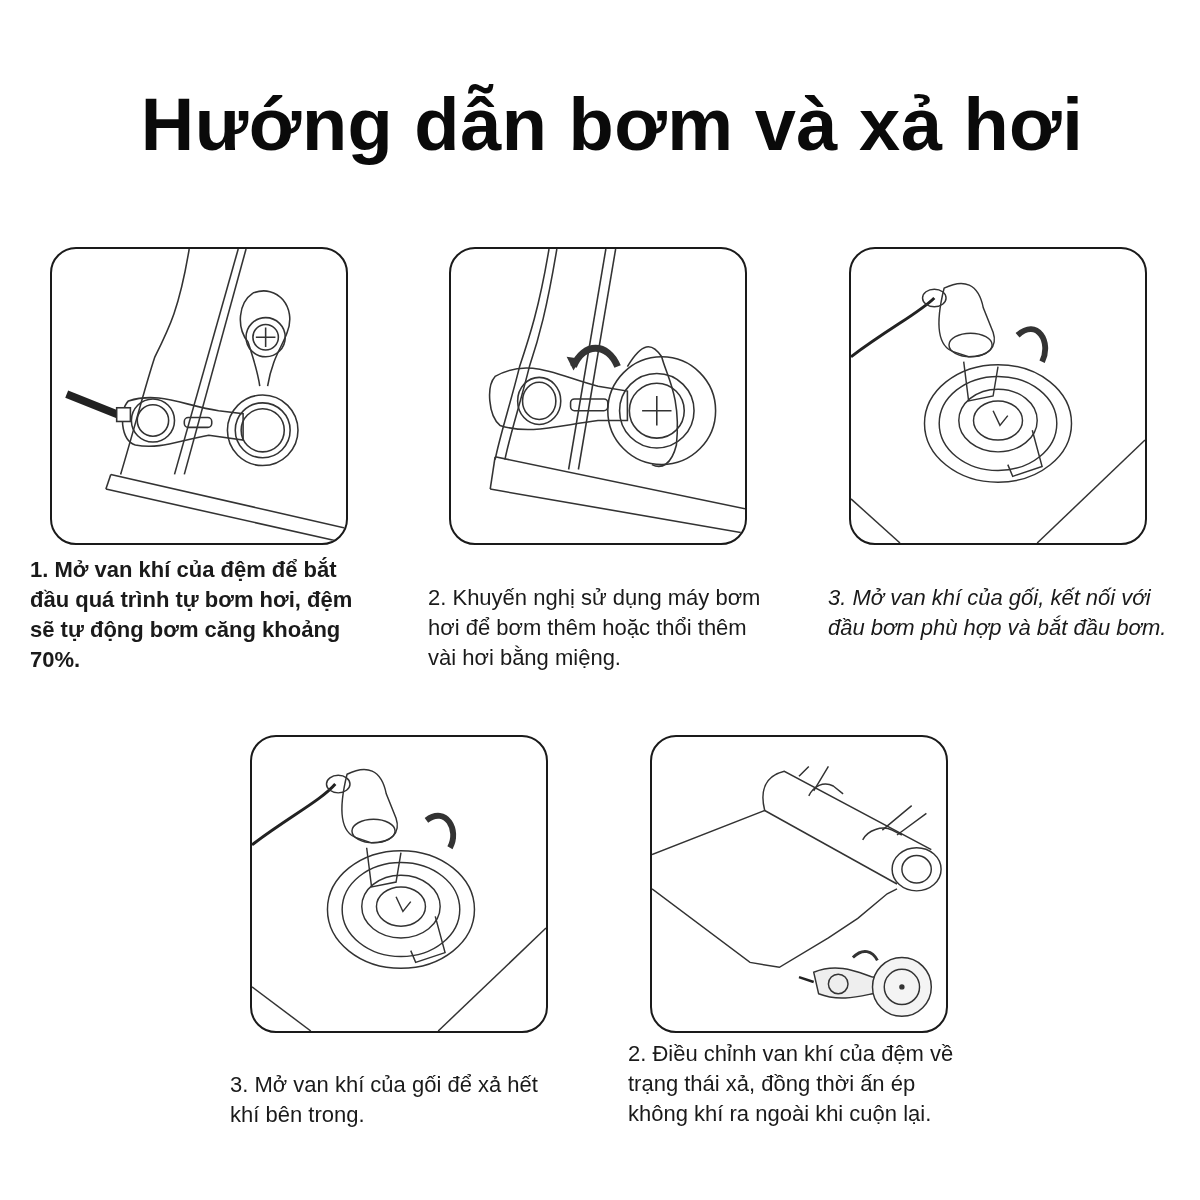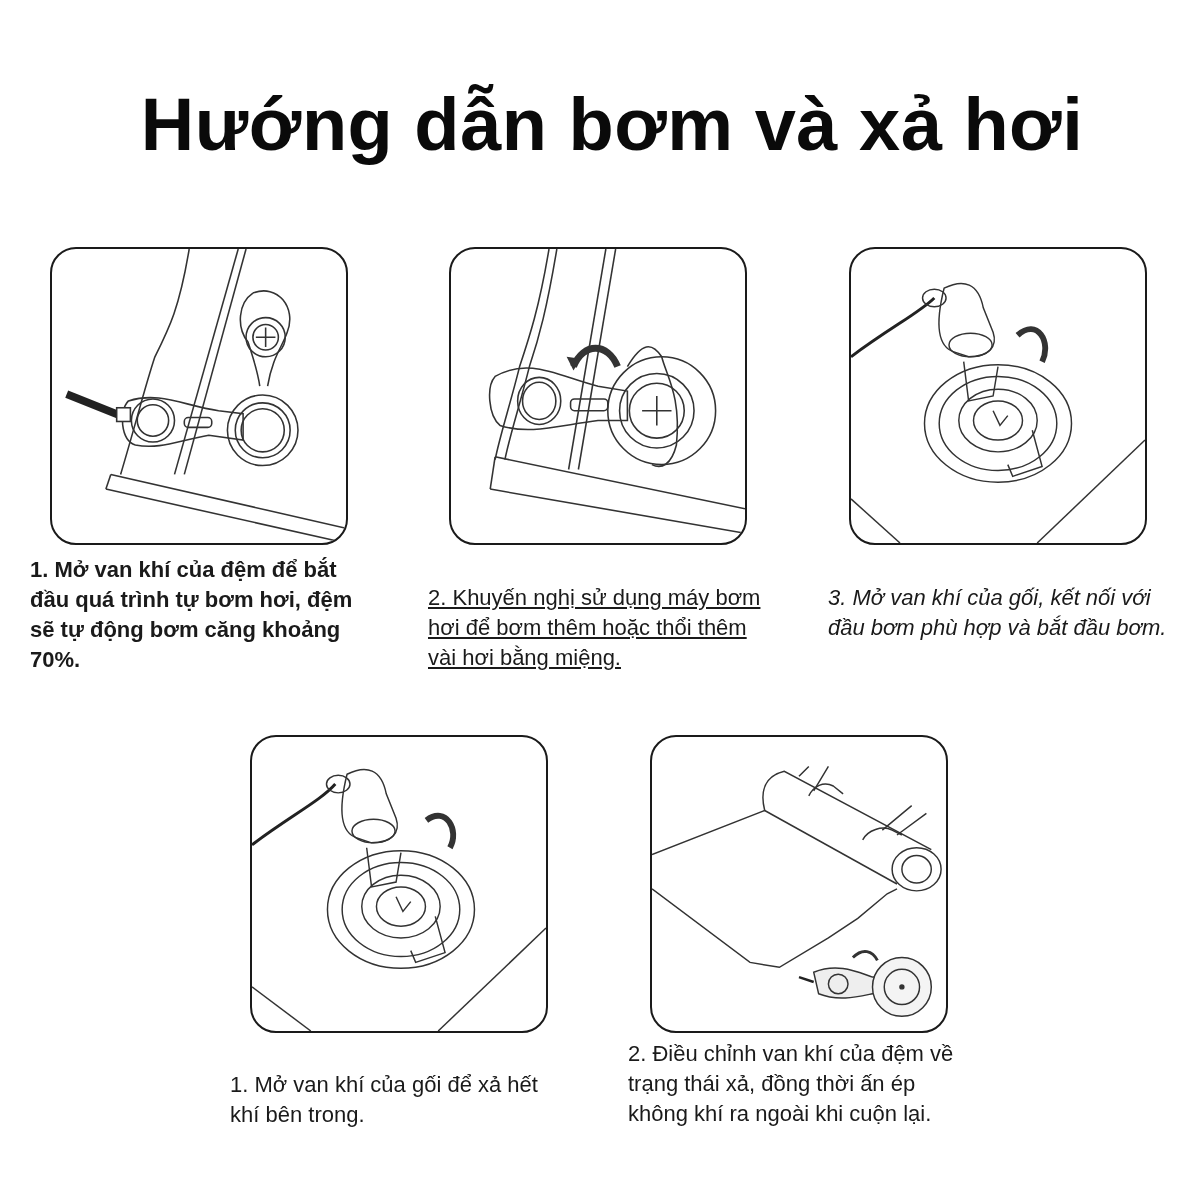--- a/index.html
+++ b/index.html
@@ -10,21 +10,21 @@
   .panel { position:absolute; width:298px; height:298px; border:2.5px solid #1a1a1a;
            border-radius:26px; box-sizing:border-box; overflow:hidden; background:#fff; }
   .panel svg { width:100%; height:100%; display:block; }
   .caption { position:absolute; font-size:22px; line-height:30px; color:#1a1a1a; width:340px; }
   #p1 { left:50px; top:247px; }
   #p2 { left:449px; top:247px; }
   #p3 { left:849px; top:247px; }
   #p4 { left:250px; top:735px; }
   #p5 { left:650px; top:735px; }
   #c1 { left:30px; top:555px;font-weight:bold; }
-  #c2 { left:428px; top:583px;text-decoration:underline; }
+  #c2 { left:428px; top:583px; }
   #c3 { left:828px; top:583px;font-style:italic; }
   #c4 { left:230px; top:1070px; }
   #c5 { left:628px; top:1039px; }
 </style>
 </head>
 <body>
 
 <div class="title">Hướng dẫn bơm và xả hơi</div>
 
 <div class="panel" id="p1">
@@ -130,14 +130,14 @@
     <circle cx="255" cy="255" r="30" fill="#f4f4f4"></circle>
     <circle cx="255" cy="255" r="18"></circle>
     <circle cx="255" cy="255" r="2" fill="#333"></circle>
     <path d="M205 225 C215 215 225 218 230 228" stroke="#333" stroke-width="3"></path>
   </svg>
 </div>
 
 <div class="caption" id="c1">1. Mở van khí của đệm để bắt đầu quá trình tự bơm hơi, đệm sẽ tự động bơm căng khoảng 70%.</div>
 <div class="caption" id="c2">2. Khuyến nghị sử dụng máy bơm hơi để bơm thêm hoặc thổi thêm vài hơi bằng miệng.</div>
 <div class="caption" id="c3">3. Mở van khí của gối, kết nối với đầu bơm phù hợp và bắt đầu bơm.</div>
-<div class="caption" id="c4">1. Mở van khí của gối để xả hết khí bên trong.</div>
+<div class="caption" id="c4">3. Mở van khí của gối để xả hết khí bên trong.</div>
 <div class="caption" id="c5">2. Điều chỉnh van khí của đệm về trạng thái xả, đồng thời ấn ép không khí ra ngoài khi cuộn lại.</div>
 
 </body></html>

